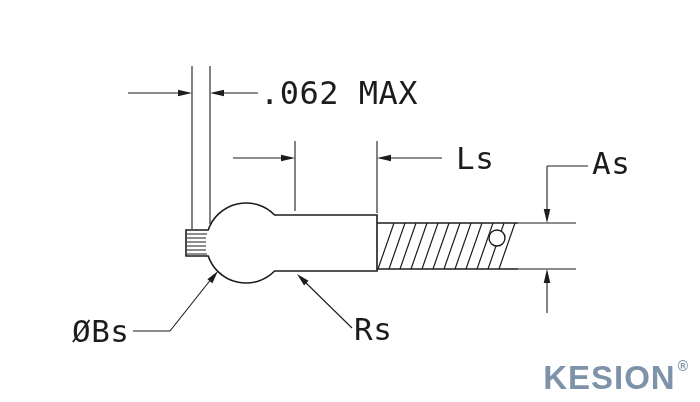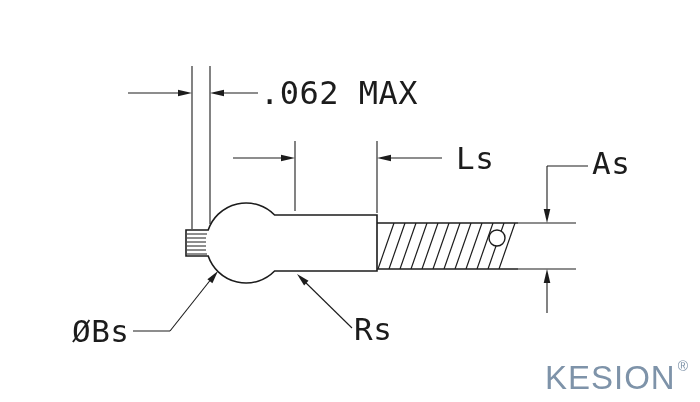--- a/index.html
+++ b/index.html
@@ -23,21 +23,21 @@
     font-size:31px;
     letter-spacing:0.5px;
   }
   .dim-text-big{font-size:32px;}
   .logo{
     position:absolute;
     right:12px;
     bottom:8px;
     color:#7e93a9;
     font-family:"Liberation Sans", sans-serif;
-    font-weight:normal;
+    font-weight:bold;
     font-size:33px;
     letter-spacing:1px;
     line-height:1;
     user-select:none;
     text-align:center;
   }
   .logo .reg{
     font-size:14px;
     vertical-align:18px;
     letter-spacing:0;

